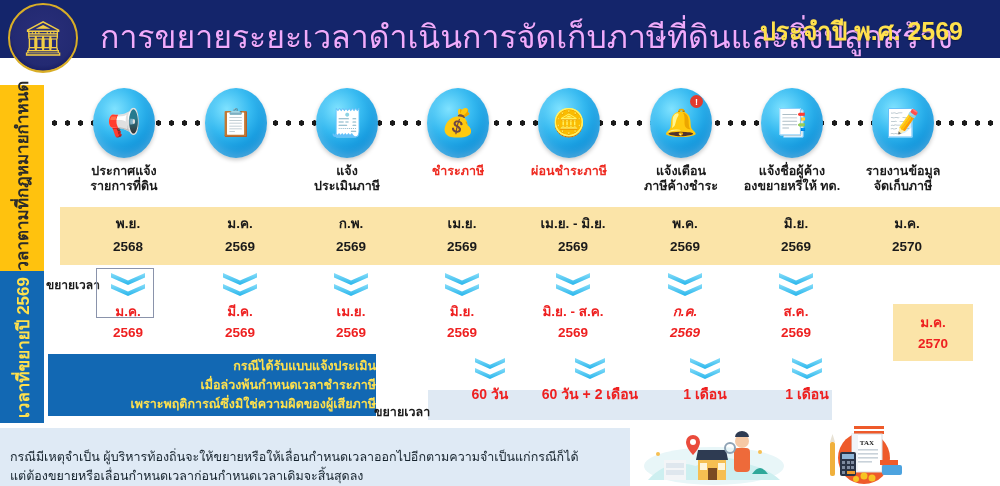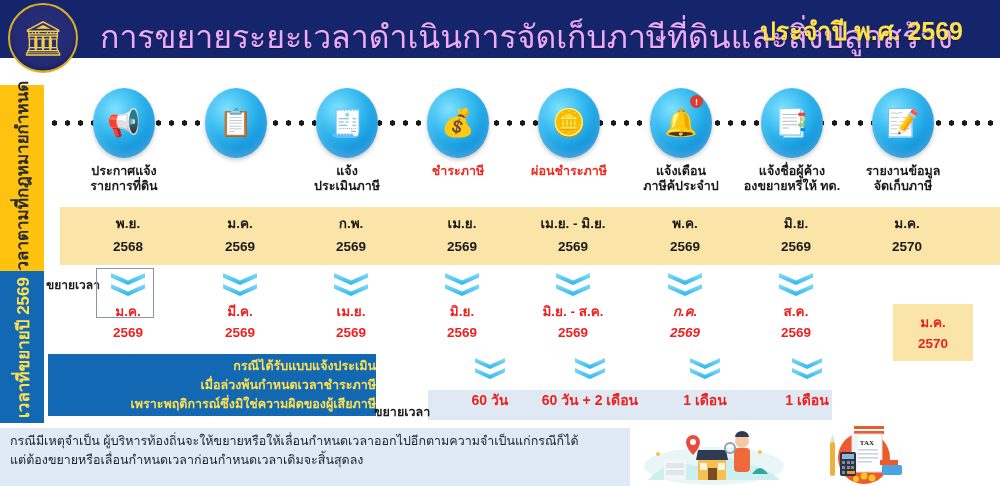--- a/index.html
+++ b/index.html
@@ -145,28 +145,28 @@
   }
   .dur-tag {
     position: absolute; left: 374px; top: 50px;
     font-size: 12.5px; font-weight: bold; color: #1a1a1a; white-space: nowrap;
   }
   .dur-cell { position: absolute; top: 6px; width: 130px; text-align: center; }
   .dur-cell .chev { width: 30px; height: 25px; }
   .dur-cell .chev i { width: 30px; height: 11px; }
   .dur-cell .chev i.c2 { top: 10px; }
   .dur-text {
-    margin-top: 6px; font-size: 14px; font-weight: bold; color: #ee2020;
+    font-size: 14px; font-weight: bold; color: #ee2020;
     white-space: nowrap;
   }
 
   
   .footer-note {
     position: absolute; left: 0; top: 428px; width: 630px; height: 58px;
-    background: #dfeaf5; padding: 4px 10px 0 10px;
+    background: #dfeaf5; padding: 20px 10px 0 10px;
   }
   .footer-note div {
     font-size: 12.5px; color: #17242e; line-height: 19px; white-space: nowrap;
   }
 
   
   .illus { position: absolute; top: 424px; }
   .illus-house { left: 640px; width: 148px; height: 62px; }
   .illus-tax { left: 800px; width: 120px; height: 62px; }
 </style>
@@ -232,21 +232,21 @@
           <div>ผ่อนชำระภาษี</div>
         </div>
       </div>
       <div class="step" style="left: 625px;">
         <div class="bubble">
           <span class="glyph">🔔</span>
           <span class="badge">!</span>
         </div>
         <div class="step-label">
           <div>แจ้งเตือน</div>
-          <div>ภาษีค้ประจำป</div>
+          <div>ภาษีค้างชำระ</div>
         </div>
       </div>
       <div class="step" style="left: 736px;">
         <div class="bubble">
           <span class="glyph">📑</span>
         </div>
         <div class="step-label">
           <div>แจ้งชื่อผู้ค้าง</div>
           <div>องขยายหรีให้ ทด.</div>
         </div>

